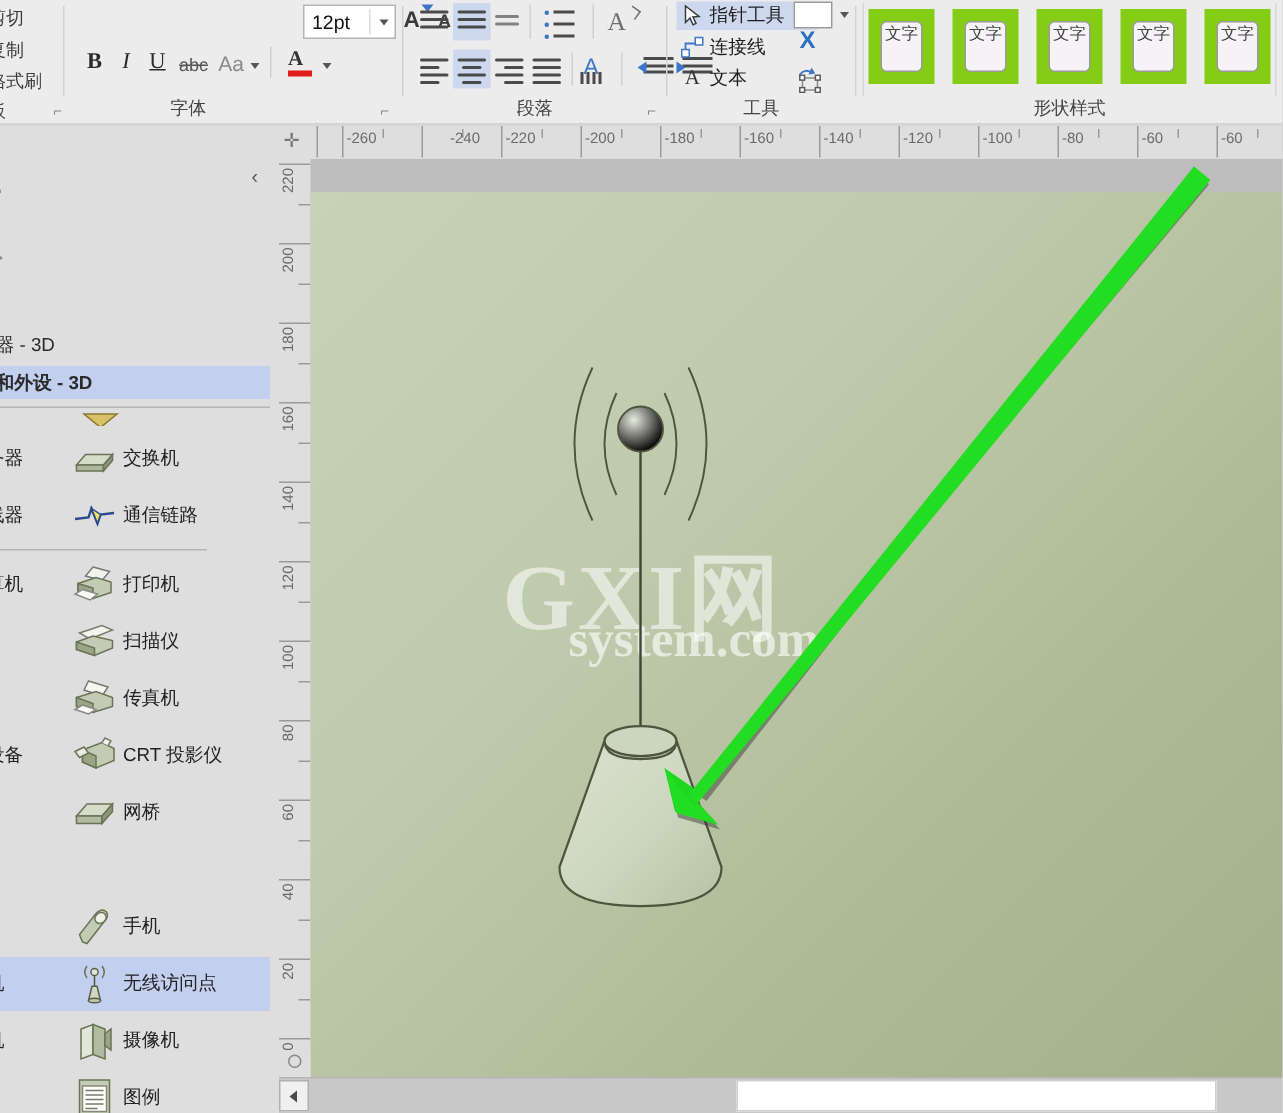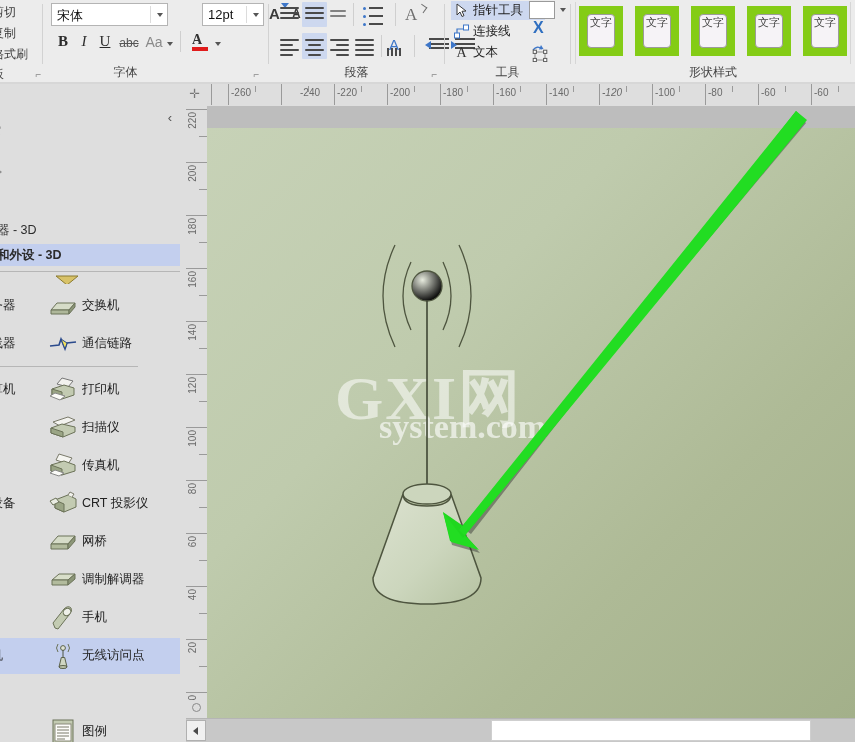--- a/index.html
+++ b/index.html
@@ -135,25 +135,20 @@
       <div class="grp clip-grp">
         <div class="clip-item" style="top:4px;">剪切</div>
         <div class="clip-item" style="top:25px;">复制</div>
         <div class="clip-item" style="top:46px;">格式刷</div>
         <div class="clip-item" style="top:66px;font-size:12px;color:#444;">板</div>
         <div class="dlg-launcher" style="right:-2px;">⌐</div>
       </div>
       <div class="grp-sep" style="left:42px;"></div>
 
       <div class="grp font-grp">
-        <div class="fontbox fontname">
-          <div class="txt">宋体</div>
-          <div class="divline"></div>
-          <div class="cbo-arrow"></div>
-        </div>
         <div class="fontbox fontsize">
           <div class="txt">12pt</div>
           <div class="divline"></div>
           <div class="cbo-arrow"></div>
         </div>
         <div class="grow-a" style="left:226px;top:5px;">A</div>
         <div class="tri-blue" style="left:238px;top:3px;"></div>
         <div class="grow-a" style="left:249px;top:7px;font-size:12px;">A</div>
         <div class="tri-blue" style="left:259px;top:4px;"></div>
 
@@ -428,31 +423,20 @@
       <div class="ic">
         <svg width="30" height="28" viewBox="0 0 30 28">
           <path d="M3 16 L10 8 L27 8 L20 16 Z" fill="#d6dcc8" stroke="#6b7258"></path>
           <path d="M3 16 L3 21 L20 21 L20 16 Z" fill="#b2bb9d" stroke="#6b7258"></path>
           <path d="M20 16 L27 8 L27 13 L20 21 Z" fill="#8c9678" stroke="#6b7258"></path>
         </svg>
       </div>
       <div class="lbl">网桥</div>
     </div>
 
-    <div class="shape-row" style="top:478px;">
-
-      <div class="ic">
-        <svg width="30" height="28" viewBox="0 0 30 28">
-          <path d="M4 14 L11 8 L27 8 L20 14 Z" fill="#d8dec9" stroke="#6b7258"></path>
-          <path d="M4 14 L4 19 L20 19 L20 14 Z" fill="#b2bb9d" stroke="#6b7258"></path>
-          <path d="M20 14 L27 8 L27 13 L20 19 Z" fill="#8c9678" stroke="#6b7258"></path>
-        </svg>
-      </div>
-      <div class="lbl">调制解调器</div>
-    </div>
 
     <div class="shape-row" style="top:516px;">
 
       <div class="ic">
         <svg width="30" height="28" viewBox="0 0 30 28">
           <path d="M7 24 L5 19 L16 5 Q20 1 23 4 Q25 7 21 11 L10 25 Z" fill="#c3cbb2" stroke="#6b7258"></path>
           <ellipse cx="19" cy="8" rx="4" ry="3.4" transform="rotate(-40 19 8)" fill="#eef0e8" stroke="#6b7258"></ellipse>
         </svg>
       </div>
       <div class="lbl">手机</div>
@@ -465,20 +449,31 @@
           <path d="M10 2 Q7 6 10 10 M20 2 Q23 6 20 10" fill="none" stroke="#6b7258" stroke-width="1"></path>
           <circle cx="15" cy="6" r="2.4" fill="#dfe4d5" stroke="#5a614a"></circle>
           <path d="M15 8 L15 16" stroke="#4d5440" stroke-width="1"></path>
           <path d="M11 25 L13.3 15.5 L16.7 15.5 L19 25 Z" fill="#cfd6c2" stroke="#5a614a"></path>
           <ellipse cx="15" cy="25" rx="4" ry="1.5" fill="#bcc4ab" stroke="#5a614a"></ellipse>
         </svg>
       </div>
       <div class="lbl">无线访问点</div>
     </div>
 
+    <div class="shape-row" style="top:592px;">
+      <div class="lbl-left">相机</div>
+      <div class="ic">
+        <svg width="30" height="28" viewBox="0 0 30 28">
+          <path d="M6 6 L14 3 L14 23 L6 26 Z" fill="#e2e6da" stroke="#6b7258"></path>
+          <path d="M14 3 L22 6 L22 26 L14 23 Z" fill="#b2bb9d" stroke="#6b7258"></path>
+          <path d="M22 9 L26 6 L26 20 L22 17 Z" fill="#9aa585" stroke="#6b7258"></path>
+        </svg>
+      </div>
+      <div class="lbl">摄像机</div>
+    </div>
 
     <div class="shape-row" style="top:630px;">
       <div class="lbl-left"></div>
       <div class="ic">
         <svg width="30" height="28" viewBox="0 0 30 28">
           <rect x="5" y="2" width="20" height="24" fill="#c3cbb2" stroke="#6b7258"></rect>
           <rect x="7" y="6" width="16" height="17" fill="#fdfdfa" stroke="#8a8a7a"></rect>
           <path d="M9 9 H21 M9 12 H21 M9 15 H21 M9 18 H21 M9 21 H17" stroke="#7a7a6a" stroke-width="1"></path>
         </svg>
       </div>
@@ -508,21 +503,21 @@
         <div class="tick minor" style="left: 260px;"></div>
         <div class="lbl" style="left: 236px;">-180</div>
         <div class="tick" style="left: 286px;"></div>
         <div class="tick minor" style="left: 313px;"></div>
         <div class="lbl" style="left: 289px;">-160</div>
         <div class="tick" style="left: 339px;"></div>
         <div class="tick minor" style="left: 366px;"></div>
         <div class="lbl" style="left: 342px;">-140</div>
         <div class="tick" style="left: 392px;"></div>
         <div class="tick minor" style="left: 419px;"></div>
-        <div class="lbl" style="left: 395px; font-style: italic;">-120</div>
+        <div class="lbl" style="left: 395px;">-120</div>
         <div class="tick" style="left: 445px;"></div>
         <div class="tick minor" style="left: 472px;"></div>
         <div class="lbl" style="left: 448px;">-100</div>
         <div class="tick" style="left: 498px;"></div>
         <div class="tick minor" style="left: 525px;"></div>
         <div class="lbl" style="left: 501px;">-80</div>
         <div class="tick" style="left: 551px;"></div>
         <div class="tick minor" style="left: 578px;"></div>
         <div class="lbl" style="left: 554px;">-60</div>
         <div class="tick" style="left: 604px;"></div>

